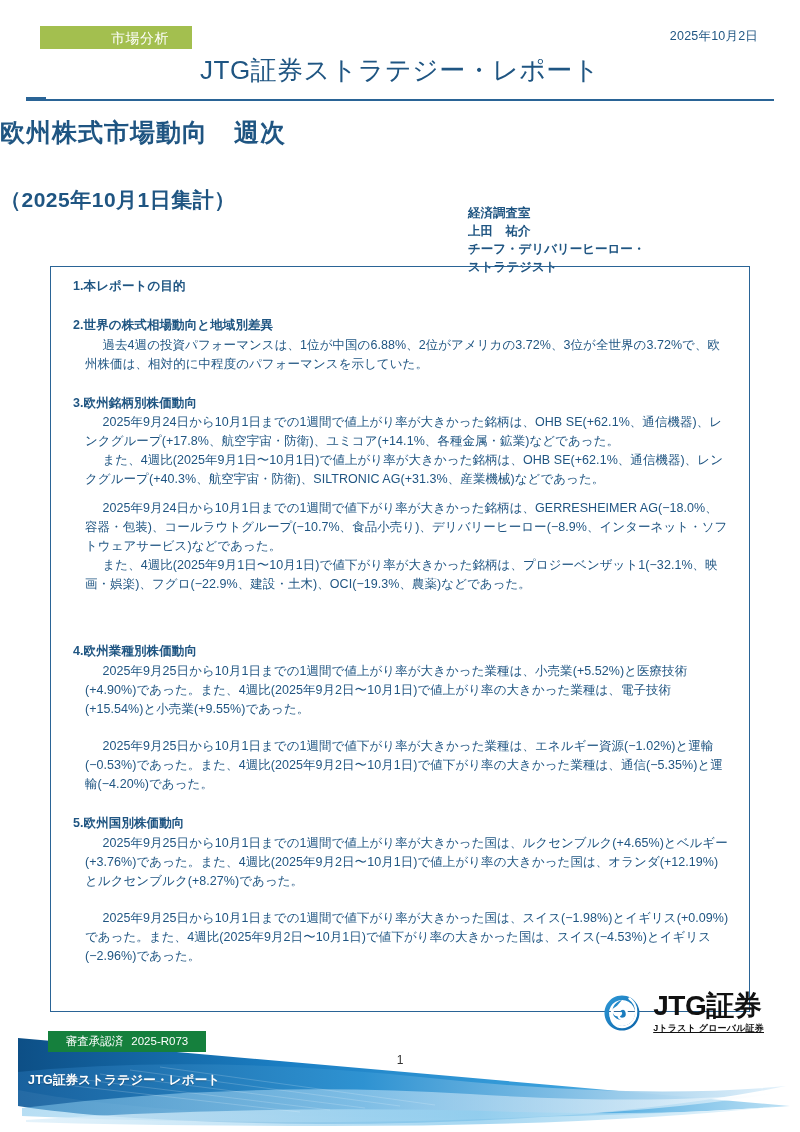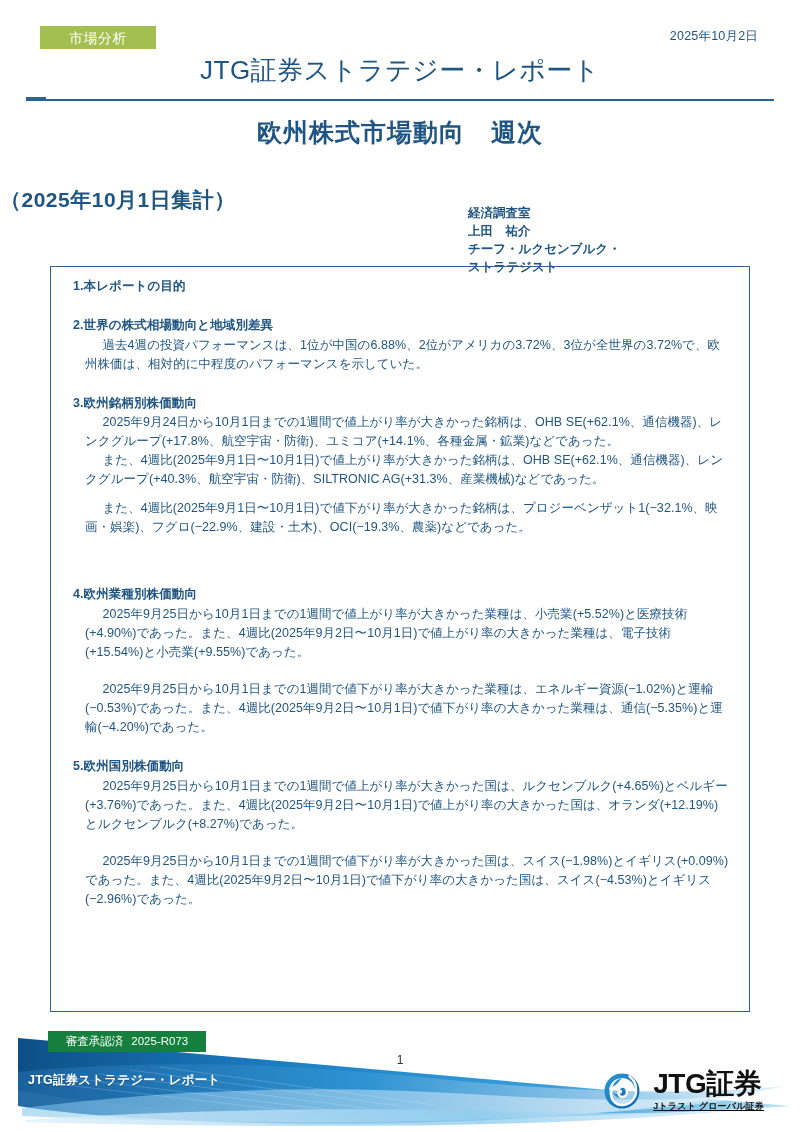--- a/index.html
+++ b/index.html
@@ -19,30 +19,31 @@
     overflow: hidden;
     background: #ffffff;
     margin: 0 auto;
   }
 
   
   .category-badge {
     position: absolute;
     left: 40px;
     top: 26px;
-    width: 116px;
+    width: 104px;
     height: 23px;
     background: #a3bf4f;
     color: #ffffff;
     font-size: 14px;
     letter-spacing: 0.5px;
     display: flex;
     align-items: center;
     justify-content: center;
     line-height: 1;
+    padding-left: 48px;
   }
   .header-date {
     position: absolute;
     right: 42px;
     top: 28px;
     font-size: 12.5px;
     color: #1f5582;
     letter-spacing: 0.2px;
   }
   .masthead {
@@ -73,21 +74,21 @@
     height: 4px;
     background: #2a6496;
   }
 
   
   .doc-title {
     position: absolute;
     left: 0;
     right: 0;
     top: 118px;
-    text-align: center;
+    text-align: left;
     font-size: 25px;
     font-weight: bold;
     color: #1f5582;
     letter-spacing: 1px;
     line-height: 1.15;
   }
   .doc-subtitle {
     position: absolute;
     left: 0;
     right: 0;
@@ -202,21 +203,21 @@
     color: #ffffff;
     letter-spacing: 0.2px;
     z-index: 4;
     text-shadow: 0 1px 1px rgba(0,0,0,0.25);
   }
 
   
   .logo-area {
     position: absolute;
     right: 36px;
-    top: 1070px;
+    top: 992px;
     display: flex;
     align-items: flex-start;
     gap: 12px;
     z-index: 5;
   }
   .logo-mark {
     width: 38px;
     height: 38px;
     flex: 0 0 auto;
     margin-top: 2px;
@@ -256,21 +257,21 @@
   <div class="header-rule"></div>
 
   <div class="doc-title">欧州株式市場動向　週次</div>
   <div class="doc-subtitle">（2025年10月1日集計）</div>
 
   <div class="author-block">
     <div class="author-row">
       <span class="author-dept">経済調査室</span>
       <span class="author-name">上田　祐介</span>
     </div>
-    <div class="author-role">チーフ・ルクセンブルク・</div>
+    <div class="author-role">チーフ・デリバリーヒーロー・</div>
     <div class="author-role">ストラテジスト</div>
   </div>
 
   <div class="content-box">
     <div class="content-inner">
 
       <div class="section">
         <div class="section-heading">1.本レポートの目的</div>
       </div>
       <div class="gap-md"></div>
@@ -279,20 +280,21 @@
         <div class="section-heading">2.世界の株式相場動向と地域別差異</div>
         <p class="para">過去4週の投資パフォーマンスは、1位が中国の6.88%、2位がアメリカの3.72%、3位が全世界の3.72%で、欧州株価は、相対的に中程度のパフォーマンスを示していた。</p>
       </div>
       <div class="gap-md"></div>
 
       <div class="section">
         <div class="section-heading">3.欧州銘柄別株価動向</div>
         <p class="para">2025年9月24日から10月1日までの1週間で値上がり率が大きかった銘柄は、OHB SE(+62.1%、通信機器)、レンクグループ(+17.8%、航空宇宙・防衛)、ユミコア(+14.1%、各種金属・鉱業)などであった。</p>
         <p class="para">また、4週比(2025年9月1日〜10月1日)で値上がり率が大きかった銘柄は、OHB SE(+62.1%、通信機器)、レンクグループ(+40.3%、航空宇宙・防衛)、SILTRONIC AG(+31.3%、産業機械)などであった。</p>
         <div class="gap-sm"></div>
+        <p class="para">2025年9月24日から10月1日までの1週間で値下がり率が大きかった銘柄は、GERRESHEIMER AG(−18.0%、容器・包装)、コールラウトグループ(−10.7%、食品小売り)、デリバリーヒーロー(−8.9%、インターネット・ソフトウェアサービス)などであった。</p>
         <p class="para">また、4週比(2025年9月1日〜10月1日)で値下がり率が大きかった銘柄は、プロジーベンザット1(−32.1%、映画・娯楽)、フグロ(−22.9%、建設・土木)、OCI(−19.3%、農薬)などであった。</p>
       </div>
       <div class="gap-xl"></div>
 
       <div class="section">
         <div class="section-heading">4.欧州業種別株価動向</div>
         <p class="para">2025年9月25日から10月1日までの1週間で値上がり率が大きかった業種は、小売業(+5.52%)と医療技術(+4.90%)であった。また、4週比(2025年9月2日〜10月1日)で値上がり率の大きかった業種は、電子技術(+15.54%)と小売業(+9.55%)であった。</p>
         <div class="gap-md"></div>
         <p class="para">2025年9月25日から10月1日までの1週間で値下がり率が大きかった業種は、エネルギー資源(−1.02%)と運輸(−0.53%)であった。また、4週比(2025年9月2日〜10月1日)で値下がり率の大きかった業種は、通信(−5.35%)と運輸(−4.20%)であった。</p>
       </div>

